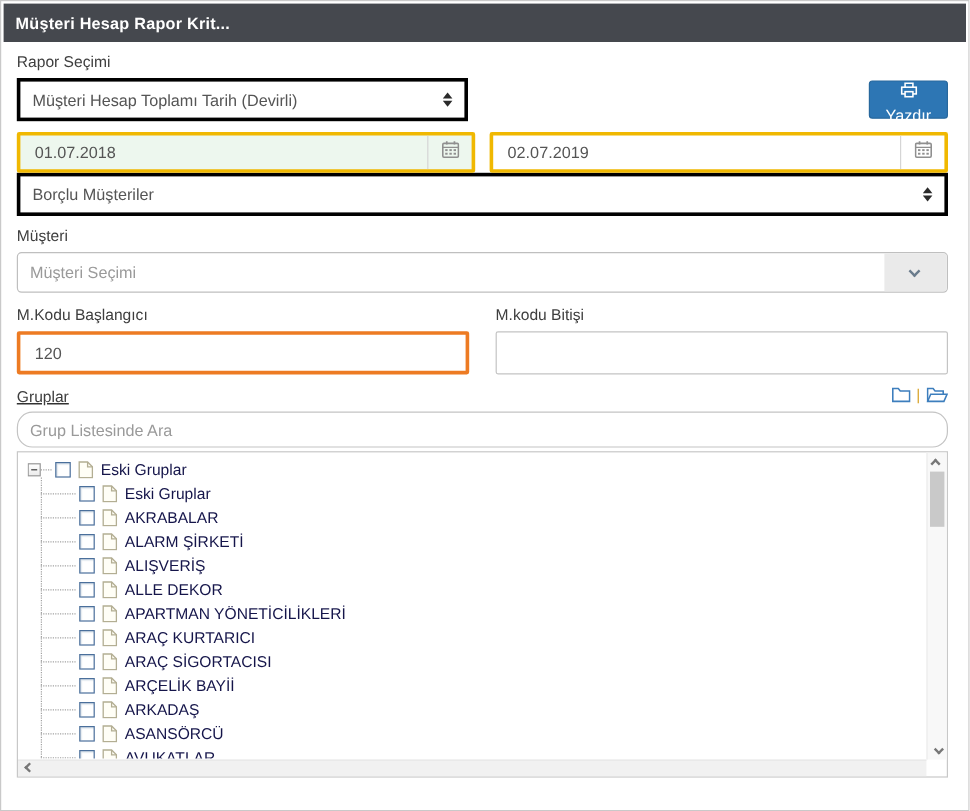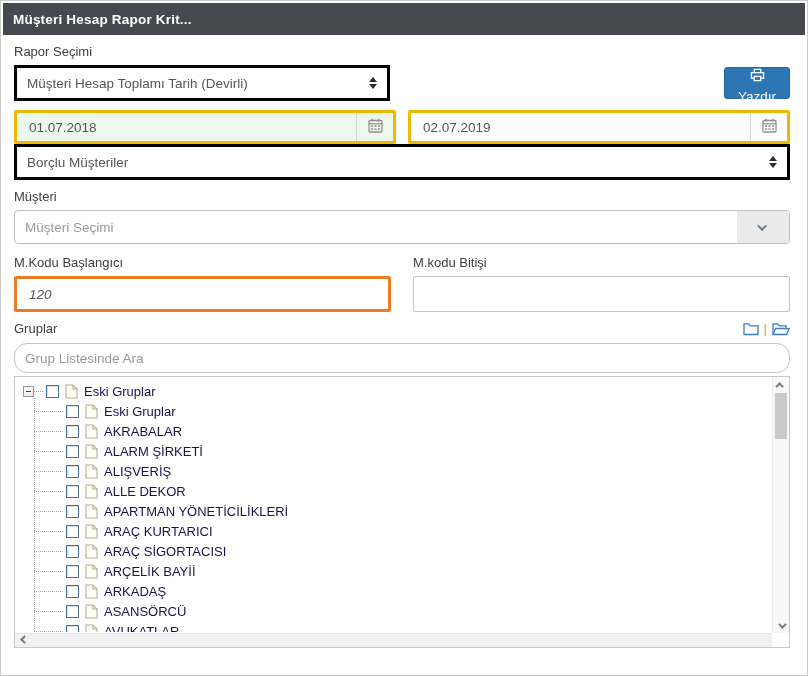--- a/index.html
+++ b/index.html
@@ -91,25 +91,25 @@
   .select2 .sel2-text{flex:1;display:flex;align-items:center;padding:0 10px;font-size:13.5px;color:#9a9a9a;}
   .sel2-addon{width:52px;background:#eaeaea;display:flex;align-items:center;justify-content:center;cursor:pointer;}
   .chev{display:inline-block;width:7px;height:7px;border-left:2px solid #6a7b8c;border-bottom:2px solid #6a7b8c;}
   .chev.down{transform:rotate(-45deg) translateY(-2px);}
   
   .row-codes{display:flex;gap:22px;margin-top:2px;}
   .col{flex:1;}
   .input-code{
     width:100%;height:36px;margin-top:0;
     padding:0 12px;font-size:13.5px;color:#555;font-family:inherit;
-    border:1px solid #c4c4c4;border-radius:2px;outline:none;font-style:italic;
+    border:1px solid #c4c4c4;border-radius:2px;outline:none;
   }
   .input-code.start{border:3px solid var(--code-start-border);}
   
-  .row-groups-head{display:flex;justify-content:space-between;align-items:flex-start;margin-top:9px;}
+  .row-groups-head{display:flex;justify-content:space-between;align-items:flex-end;margin-top:9px;text-decoration:underline;}
   .group-icons{display:flex;align-items:center;gap:5px;padding-bottom:2px;}
   .icon-sep{color:#d9a62e;font-size:13px;}
   .search-input{
     width:100%;height:30px;margin-top:5px;
     border:1px solid #c4c4c4;border-radius:13px;
     padding:0 10px;font-size:13.5px;color:#555;outline:none;font-family:inherit;
   }
   .search-input::placeholder{color:#9a9a9a;}
   
   .tree-panel{

